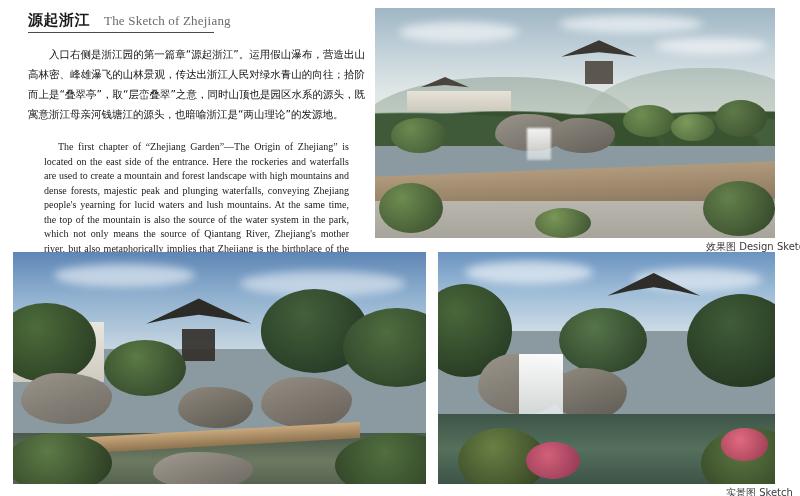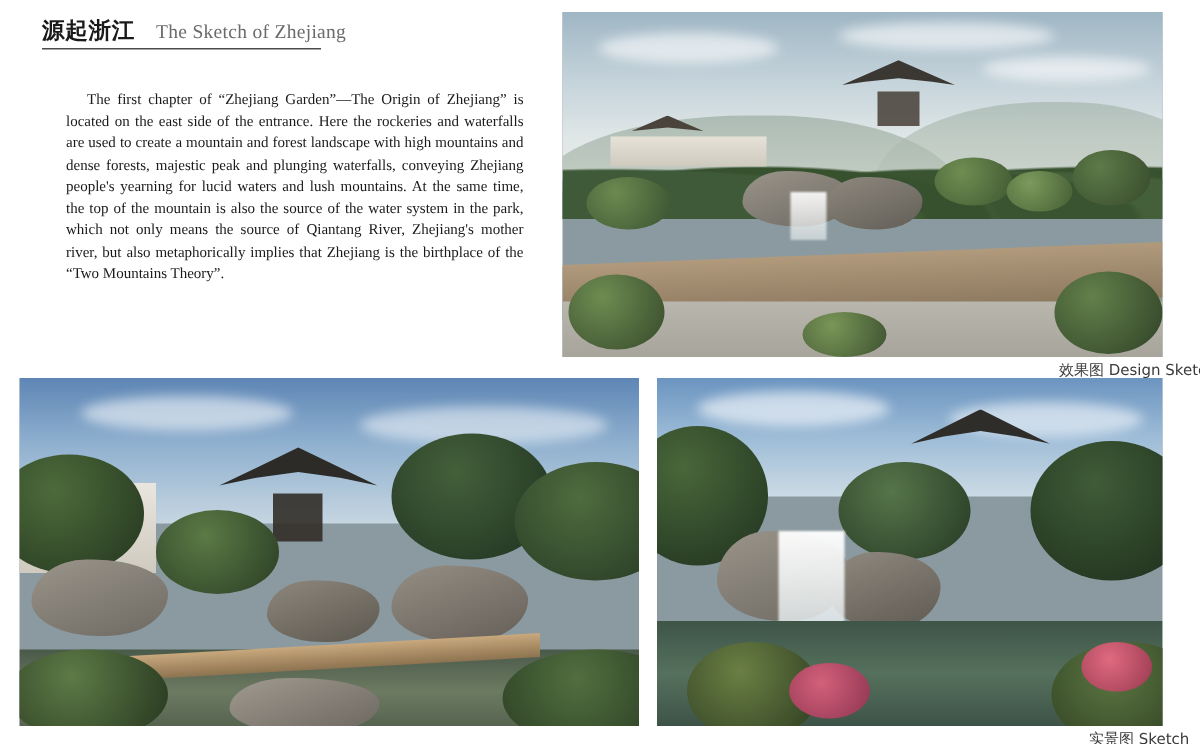--- a/index.html
+++ b/index.html
@@ -208,20 +208,21 @@
 
 <div class="page">
 
   <div class="header">
     <div class="title-cn">源起浙江</div>
     <div class="title-en">The Sketch of Zhejiang</div>
     <div class="header-rule"></div>
   </div>
 
   <div class="text-col">
+    <p class="para-cn">入口右侧是浙江园的第一篇章“源起浙江”。运用假山瀑布，营造出山高林密、峰雄瀑飞的山林景观，传达出浙江人民对绿水青山的向往；拾阶而上是“叠翠亭”，取“层峦叠翠”之意，同时山顶也是园区水系的源头，既寓意浙江母亲河钱塘江的源头，也暗喻浙江是“两山理论”的发源地。</p>
     <p class="para-en">The first chapter of “Zhejiang Garden”—The Origin of Zhejiang” is located on the east side of the entrance. Here the rockeries and waterfalls are used to create a mountain and forest landscape with high mountains and dense forests, majestic peak and plunging waterfalls, conveying Zhejiang people's yearning for lucid waters and lush mountains. At the same time, the top of the mountain is also the source of the water system in the park, which not only means the source of Qiantang River, Zhejiang's mother river, but also metaphorically implies that Zhejiang is the birthplace of the “Two Mountains Theory”.</p>
   </div>
 
   <div class="photo" id="photo-render">
     <div class="inner">
       <div class="sky1"></div>
       <div class="cloud1" style="left:6%; top:6%; width:30%; height:9%;"></div>
       <div class="cloud1" style="left:46%; top:3%; width:36%; height:8%;"></div>
       <div class="cloud1" style="left:70%; top:13%; width:28%; height:7%;"></div>
       <div class="hill-far"></div>

